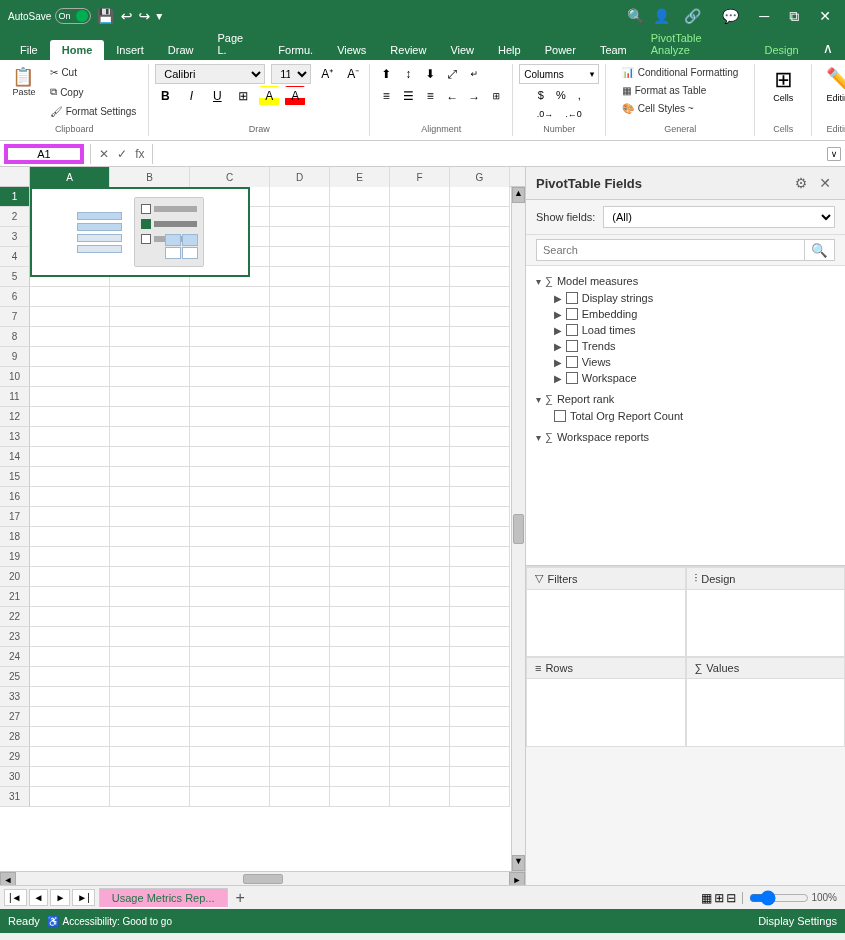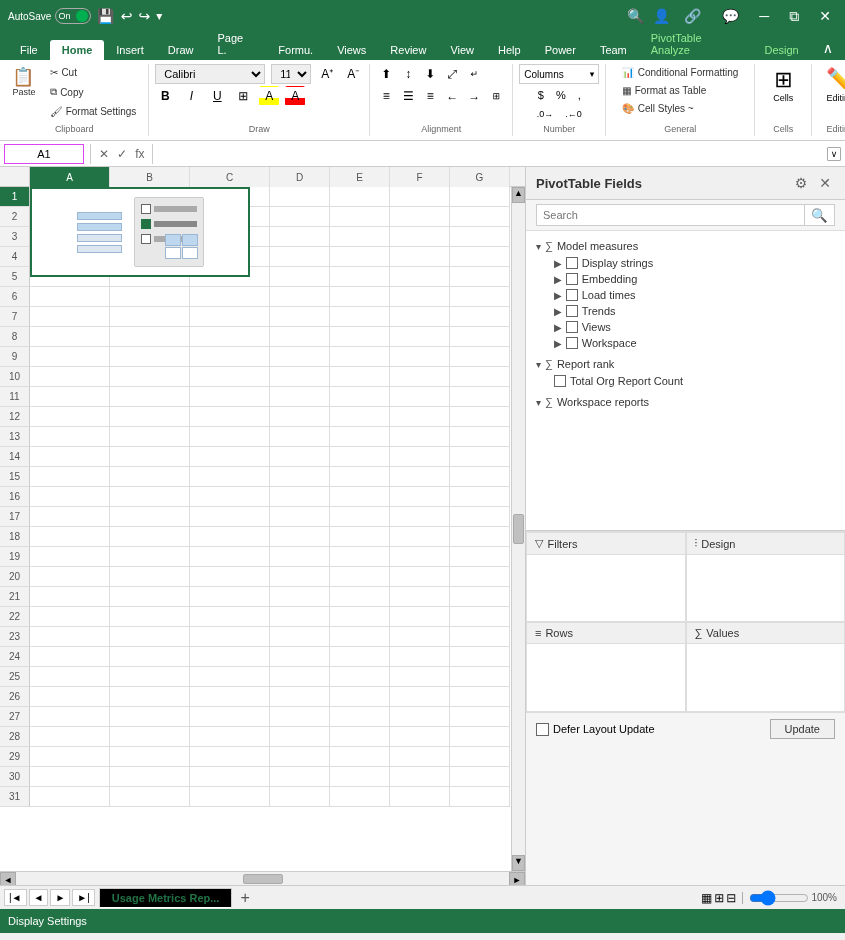--- a/index.html
+++ b/index.html
@@ -34,21 +34,21 @@
     .font-row { display: flex; align-items: flex-end; gap: 6px; }
     .font-selector { border: 1px solid #ccc; padding: 1px 4px; font-size: 11px; width: 110px; height: 20px; }
     .font-size-selector { border: 1px solid #ccc; padding: 1px 4px; font-size: 11px; width: 40px; height: 20px; }
     .font-btn { width: 20px; height: 20px; border: 1px solid transparent; cursor: pointer; font-size: 12px; text-align: center; line-height: 18px; border-radius: 2px; }
     .font-btn-B { font-weight: bold; }
     .font-btn-I { font-style: italic; }
     .font-btn-U { text-decoration: underline; }
 
     
     .formula-bar { background: white; border-bottom: 1px solid #ccc; height: 26px; display: flex; align-items: center; padding: 0 4px; gap: 4px; }
-    .name-box { border: 1px solid #d946ef; width: 80px; height: 20px; padding: 0 4px; font-size: 11px; text-align: center; }
+    .name-box { border: 4px solid #d946ef; width: 80px; height: 20px; padding: 0 4px; font-size: 11px; text-align: center; }
     .formula-bar-sep { width: 1px; height: 20px; background: #ccc; margin: 0 2px; }
     .formula-bar-icons { display: flex; gap: 4px; align-items: center; }
     .formula-bar-icon { cursor: pointer; font-size: 12px; color: #666; padding: 2px; }
     .formula-input { flex: 1; border: none; outline: none; font-size: 11px; padding: 0 4px; }
 
     
     .sheet-container { flex: 1; overflow: hidden; position: relative; }
     .col-header { height: 20px; border-right: 1px solid #ddd; display: flex; align-items: center; justify-content: center; font-size: 10px; color: #555; background: #f2f2f2; cursor: pointer; }
     .col-header.active { background: #217346; color: white; }
     .row-num { height: 20px; border-bottom: 1px solid #ddd; border-right: 1px solid #ccc; display: flex; align-items: center; justify-content: center; font-size: 10px; color: #555; background: #f2f2f2; }
@@ -100,21 +100,21 @@
     
     .statusbar { height: 24px; background: #217346; display: flex; align-items: center; padding: 0 8px; gap: 16px; color: white; font-size: 11px; }
     .statusbar-left { display: flex; align-items: center; gap: 8px; flex: 1; }
     .statusbar-right { display: flex; align-items: center; gap: 8px; }
     .statusbar-btn { background: none; border: none; color: white; cursor: pointer; font-size: 11px; }
 
     
     .sheet-tabs { height: 24px; background: #f0f0f0; border-top: 1px solid #ccc; display: flex; align-items: center; }
     .sheet-tabs-list { display: flex; }
     .sheet-tab { padding: 3px 12px; font-size: 11px; cursor: pointer; border: 1px solid #ccc; border-bottom: none; background: #f0f0f0; color: #555; margin-right: 2px; }
-    .sheet-tab.active { background: #000000; color: #217346; font-weight: bold; border-bottom: 1px solid white; margin-bottom: -1px; }
+    .sheet-tab.active { background: #f9a8d4; color: #217346; font-weight: normal; border-bottom: 1px solid white; margin-bottom: -1px; }
     .sheet-tab-add { border: none; background: none; cursor: pointer; font-size: 16px; color: #555; padding: 0 6px; }
     .sheet-nav-arrows { display: flex; gap: 2px; padding: 0 4px; }
     .sheet-nav-btn { border: 1px solid #ccc; background: white; cursor: pointer; font-size: 10px; padding: 2px 4px; }
 
     .styles-group { display: flex; flex-direction: column; padding: 0 4px; }
     .styles-group-items { display: flex; flex-direction: column; gap: 1px; }
 
     .number-group { display: flex; flex-direction: column; gap: 2px; align-items: center; }
     .number-format-box { border: 1px solid #ccc; width: 80px; height: 20px; padding: 0 4px; font-size: 10px; display: flex; align-items: center; }
     .number-row { display: flex; gap: 2px; }
@@ -364,21 +364,21 @@
             <div class="row-num">16</div>
             <div class="row-num">17</div>
             <div class="row-num">18</div>
             <div class="row-num">19</div>
             <div class="row-num">20</div>
             <div class="row-num">21</div>
             <div class="row-num">22</div>
             <div class="row-num">23</div>
             <div class="row-num">24</div>
             <div class="row-num">25</div>
-            <div class="row-num">26</div>
+            <div class="row-num">33</div>
             <div class="row-num">27</div>
             <div class="row-num">28</div>
             <div class="row-num">29</div>
             <div class="row-num">30</div>
             <div class="row-num">31</div>
           </div>
       </div>
 
       <div style="flex:1;overflow:hidden;position:relative;">
         <div id="grid-container" style="position:relative;">
@@ -725,20 +725,26 @@
   <div class="pivot-panel">
 
     <div class="pivot-panel-header">
       <span class="pivot-panel-title">PivotTable Fields</span>
       <div class="pivot-panel-controls">
         <button class="pivot-panel-btn">⚙</button>
         <button class="pivot-panel-btn">✕</button>
       </div>
     </div>
 
+    <div class="show-fields-row">
+      <span class="show-fields-label">Show fields:</span>
+      <select class="show-fields-select">
+        <option>(All)</option>
+      </select>
+    </div>
 
     <div class="search-row">
       <input class="search-input" type="text" placeholder="Search" style="">
       <button class="search-icon-btn">🔍</button>
     </div>
 
     <div class="fields-tree">
 
       <div class="field-group">
         <div class="field-group-header">
@@ -833,27 +839,20 @@
 
       <div class="drop-zone">
         <div class="drop-zone-header">
           <span>∑</span>
           <span>Values</span>
         </div>
         <div class="drop-zone-content"></div>
       </div>
     </div>
 
-    <div class="defer-row">
-      <label class="defer-label">
-        <div class="defer-cb"></div>
-        <span>Defer Layout Update</span>
-      </label>
-      <button class="update-btn">Update</button>
-    </div>
   </div>
 </div>
 
 <div class="sheet-tabs">
   <div class="sheet-nav-arrows">
     <button class="sheet-nav-btn">|◄</button>
     <button class="sheet-nav-btn">◄</button>
     <button class="sheet-nav-btn">►</button>
     <button class="sheet-nav-btn">►|</button>
   </div>
@@ -866,16 +865,20 @@
     <span style="cursor:pointer;font-size:12px;" title="Normal">▦</span>
     <span style="cursor:pointer;font-size:12px;" title="Page Layout">⊞</span>
     <span style="cursor:pointer;font-size:12px;" title="Page Break Preview">⊟</span>
     <span style="width:1px;height:12px;background:#aaa;margin:0 4px;"></span>
     <input type="range" min="10" max="400" value="100" style="width: 60px;">
     <span style="font-size:10px;color:#555;">100%</span>
   </div>
 </div>
 
 <div class="statusbar">
+  <div class="statusbar-left">
+    <span>Ready</span>
+    <span style="font-size:10px;">♿ Accessibility: Good to go</span>
+  </div>
   <div class="statusbar-right">
     <button class="statusbar-btn">Display Settings</button>
   </div>
 </div>
 
 </body></html>

